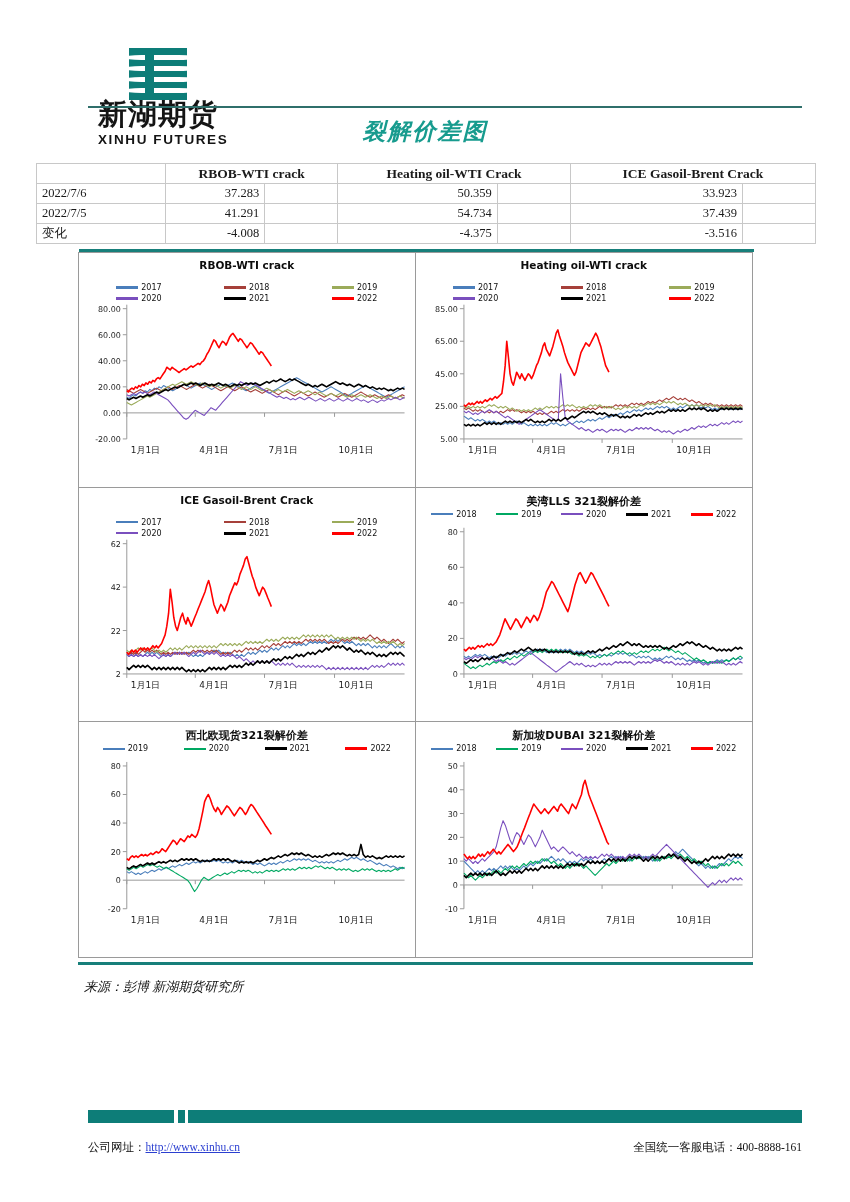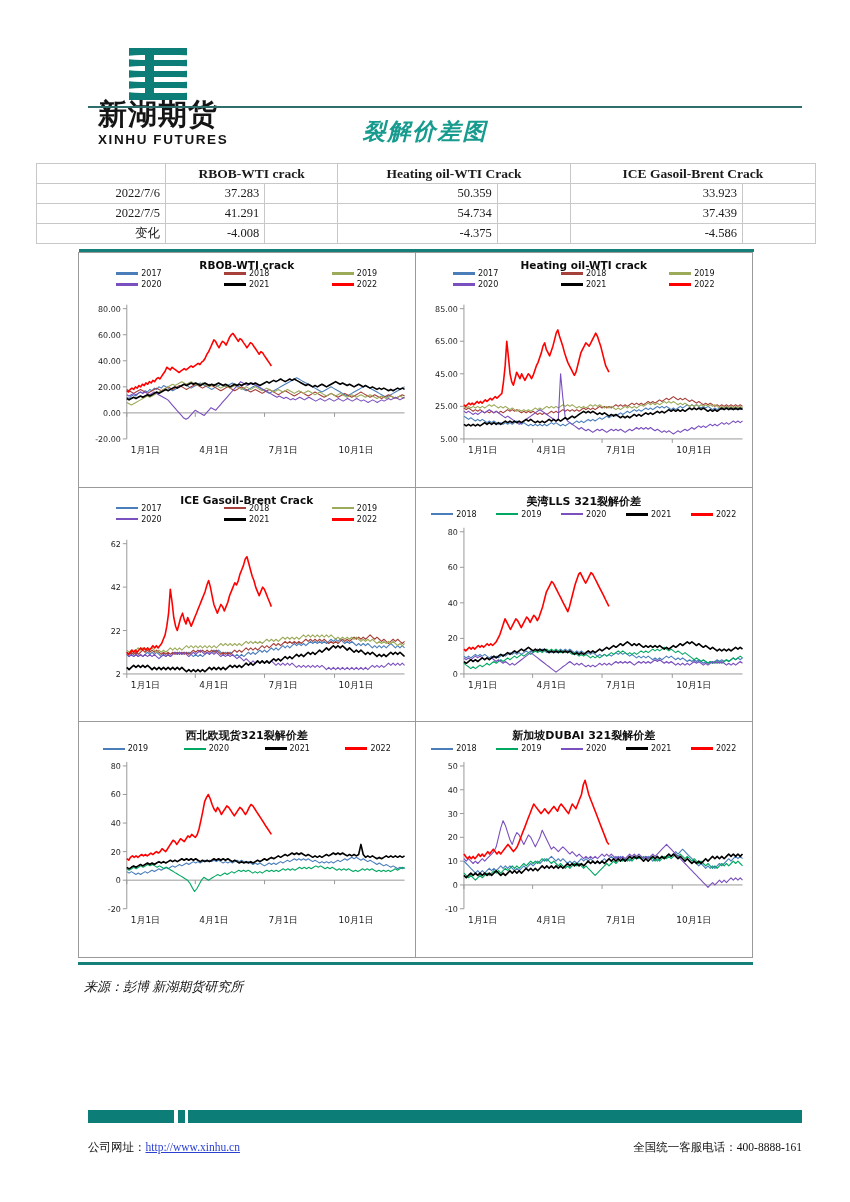--- a/index.html
+++ b/index.html
@@ -30,40 +30,40 @@
     position:absolute;left:0;top:116px;width:850px;text-align:center;
     font-family:"Liberation Serif", serif;font-style:italic;font-weight:bold;
     font-size:23px;color:#179b8e;letter-spacing:2px;
   }
 
   
   .tbl{position:absolute;left:36px;top:163px;width:780px;border-collapse:collapse;
        font-family:"Liberation Serif", serif;font-size:12.5px;color:#1a1a1a;}
   .tbl td,.tbl th{border:1px solid #c8c8c8;padding:1px 5px;height:17px;background:#ffffff;}
   .tbl th{font-weight:bold;font-size:13.5px;text-align:center;}
-  .tbl .rowlab{text-align:right;width:118px;white-space:nowrap;}
+  .tbl .rowlab{width:118px;white-space:nowrap;}
   .tbl .val{text-align:right;}
   .tbl .pad{width:62px;}
   .tbl tr.last td{border-bottom:1px solid #c8c8c8;}
 
   
   .charts{position:absolute;left:78px;top:252px;width:675px;height:706px;
           border:1px solid #9a9a9a;box-sizing:border-box;background:#fff;}
   .charts .topbar{position:absolute;left:0;top:-4px;width:675px;height:3px;background:#177f7a;}
   .cgrid{display:grid;grid-template-columns:1fr 1fr;grid-template-rows:1fr 1fr 1fr;width:100%;height:100%;}
   .cell{border-right:1px solid #9a9a9a;border-bottom:1px solid #9a9a9a;position:relative;box-sizing:border-box;}
   .cell:nth-child(2n){border-right:none;}
   .cell:nth-child(5),.cell:nth-child(6){border-bottom:none;}
 
   .chart{position:absolute;inset:0;}
   .ctitle{position:absolute;left:0;top:6px;width:100%;text-align:center;
           font-family:"DejaVu Sans", sans-serif;font-weight:bold;font-size:10.5px;color:#0d0d0d;}
   .ctitle.cn{font-size:11px;}
   .legend{position:absolute;left:6px;right:6px;display:flex;flex-wrap:wrap;}
-  .legend.two-row{top:16px;}
+  .legend.two-row{top:30px;justify-content:center;}
   .legend.one-row{top:22px;}
   .lg{display:flex;align-items:center;font-family:"DejaVu Sans", sans-serif;font-size:8px;color:#111;}
   .legend.two-row .lg{width:33.33%;justify-content:center;margin-bottom:2px;}
   .legend.one-row .lg{flex:1;justify-content:center;}
   .lg .sw{display:inline-block;width:22px;height:2.5px;margin-right:3px;}
   .lg .sw.thick{height:3.2px;}
 
   svg.plot{position:absolute;left:0;top:0;width:100%;height:100%;}
   .axlab{font-family:"DejaVu Sans", sans-serif;font-size:8px;fill:#1a1a1a;}
   .xlab{font-family:"DejaVu Sans", sans-serif;font-size:9px;fill:#1a1a1a;}
@@ -133,21 +133,21 @@
       <td class="pad"></td>
       <td class="val">37.439</td>
       <td class="pad"></td>
     </tr>
     <tr class="last">
       <td class="rowlab">变化</td>
       <td class="val">-4.008</td>
       <td class="pad"></td>
       <td class="val">-4.375</td>
       <td class="pad"></td>
-      <td class="val">-4.586</td>
+      <td class="val">-3.516</td>
       <td class="pad"></td>
     </tr>
   </tbody>
     </table>
 
   <div class="charts">
     <div class="topbar"></div>
     <div class="cgrid" id="cgrid">
         <div class="cell">
           <div class="chart">

